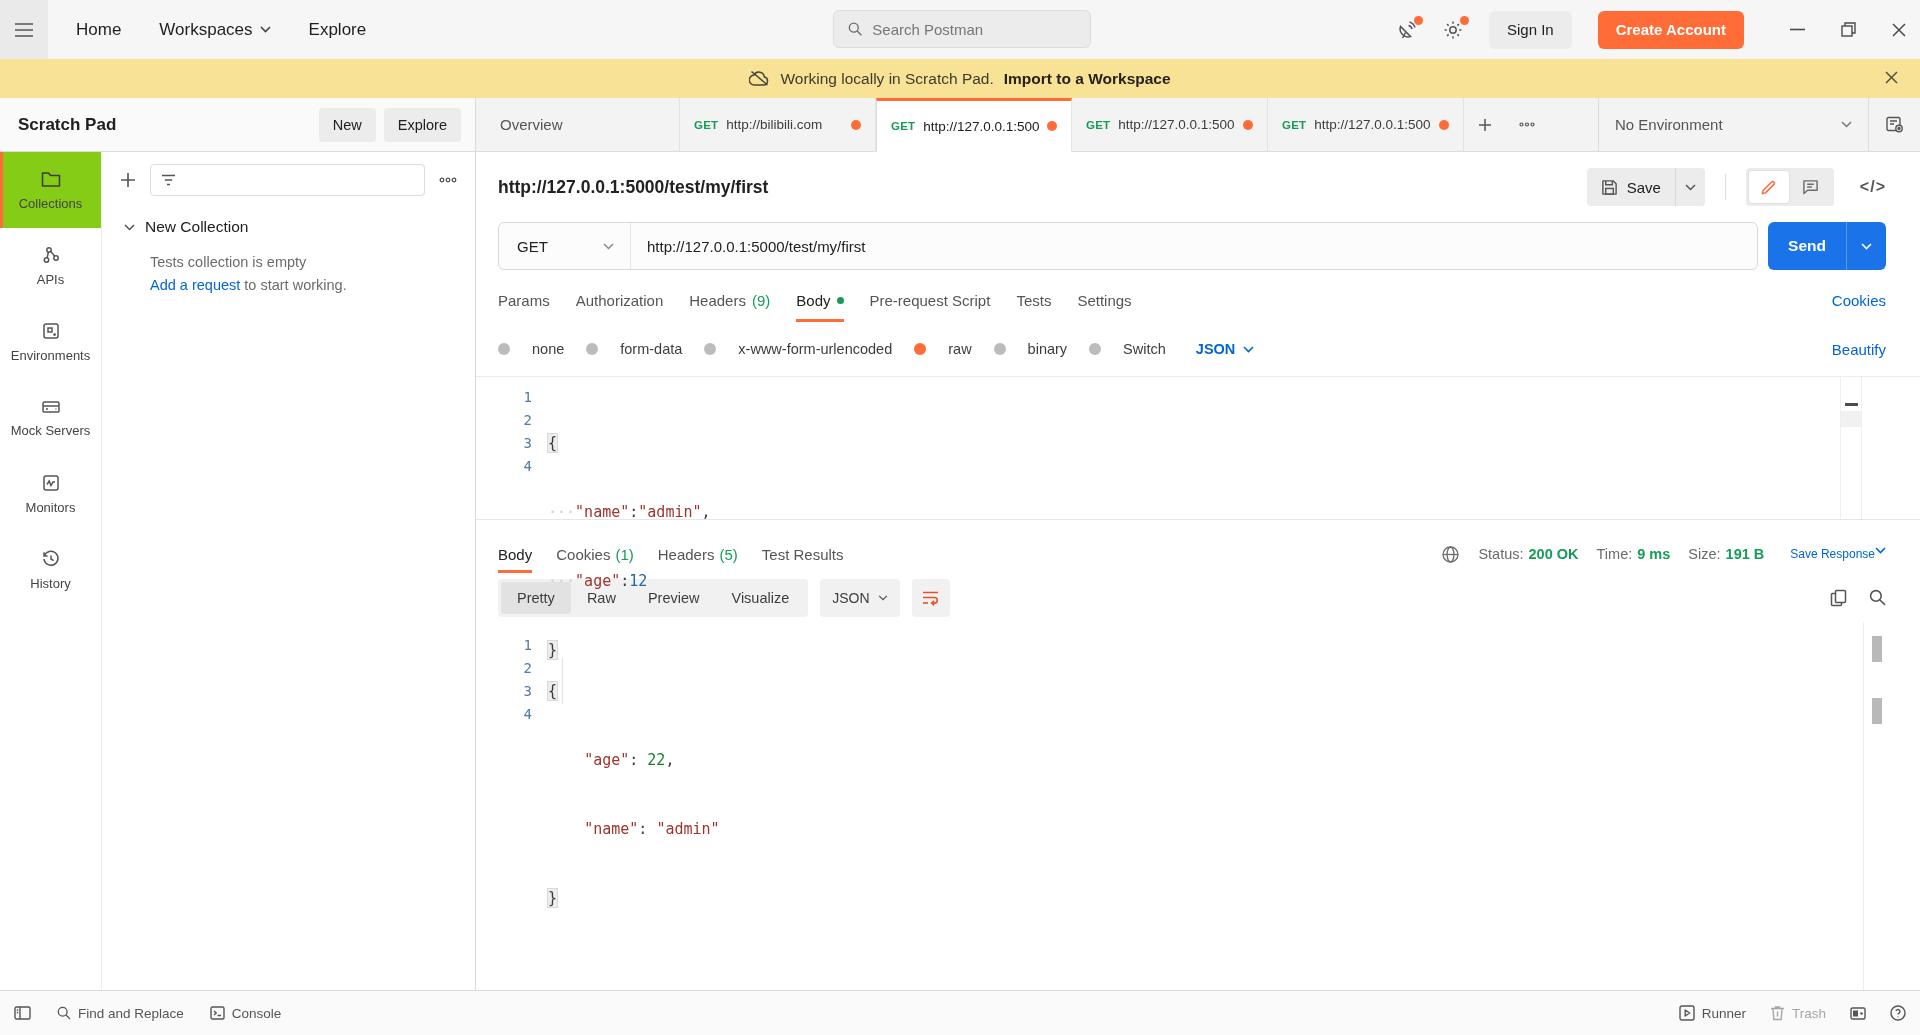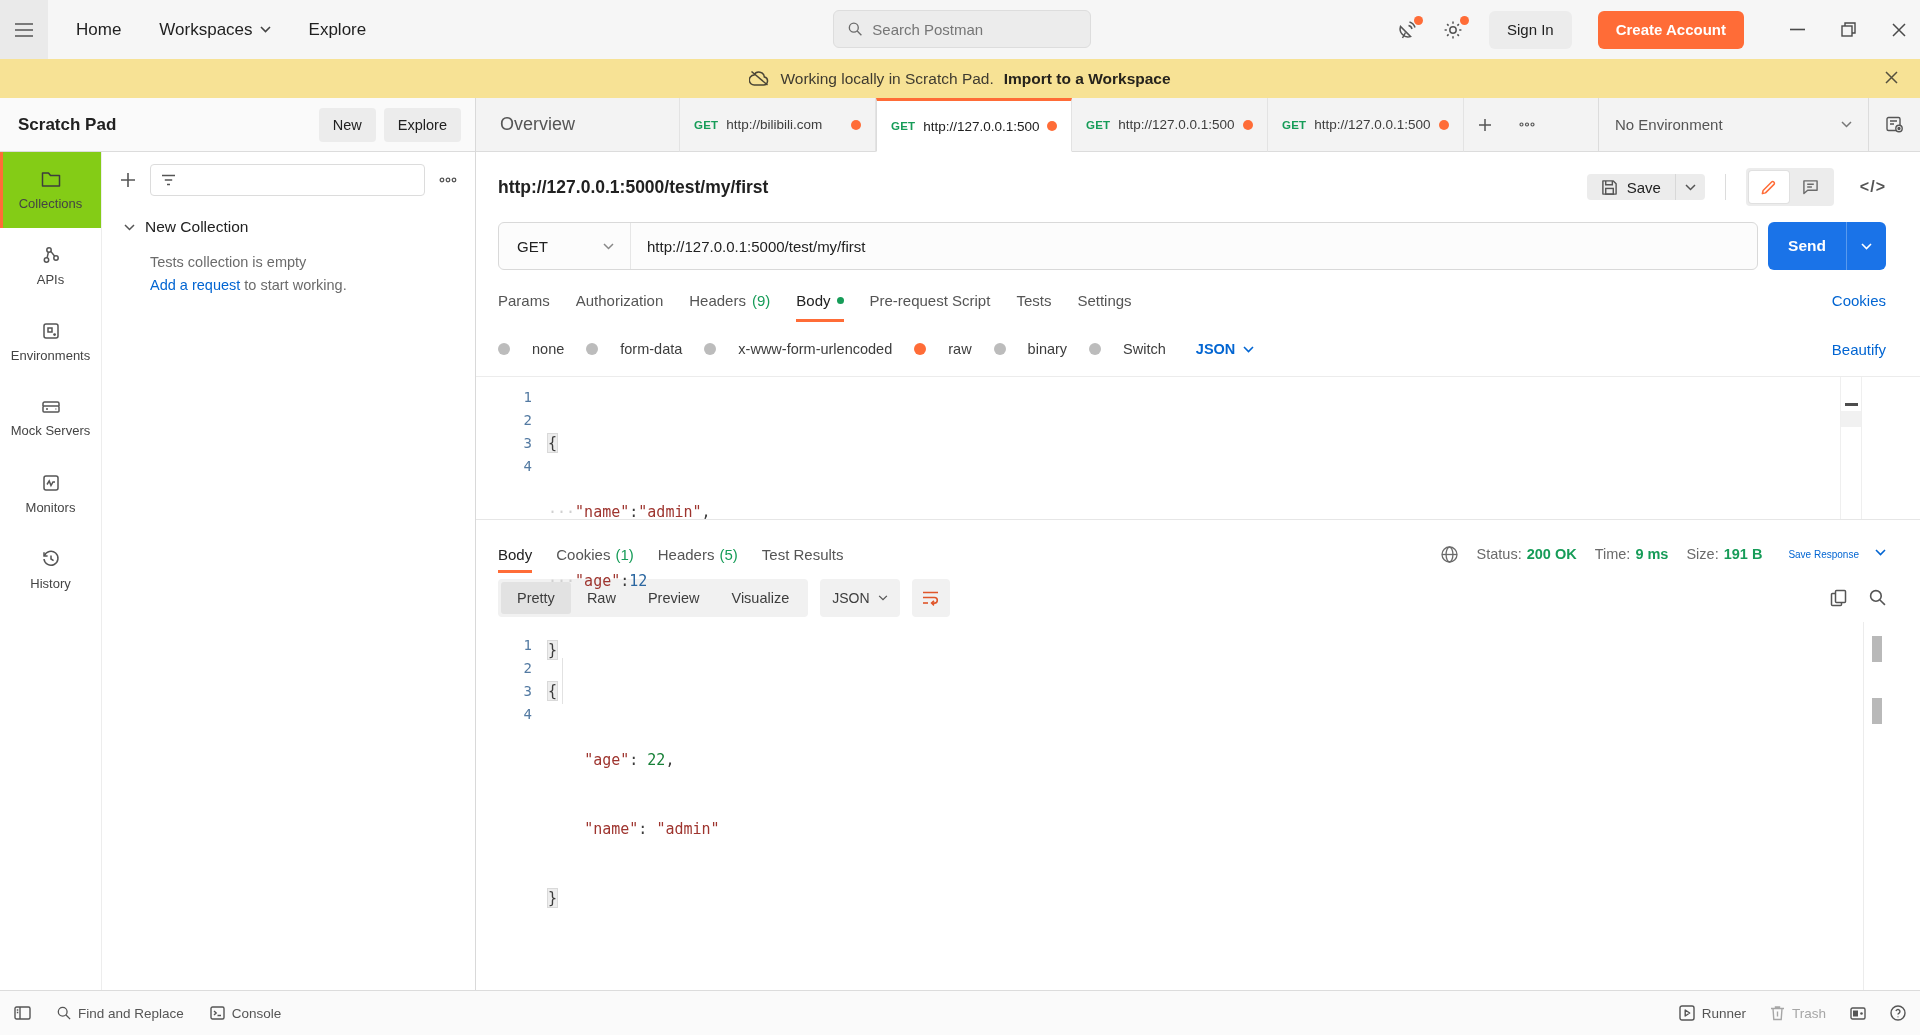--- a/index.html
+++ b/index.html
@@ -47,38 +47,38 @@
   .coll-row{display:flex;align-items:center;gap:10px;margin:22px 0 0 4px;font-size:15.5px;color:#212121}
   .empty-1{margin:18px 0 0 30px;font-size:14.5px;color:#6b6b6b}
   .empty-2{margin:7px 0 0 30px;font-size:14.5px;color:#6b6b6b}
   .link{color:#0265d2}
 
   
   .workspace{flex:1;display:flex;flex-direction:column;min-width:0;background:#fff}
   .tabbar{height:54px;background:#f3f3f3;display:flex;align-items:stretch;flex:none}
   .tabbar>*{border-bottom:1px solid #dcdcdc}
   .tab{display:flex;align-items:center;border-right:1px solid #e3e3e3;padding:0 14px;gap:8px;min-width:0}
-  .tab.overview{width:204px;color:#555;font-size:18px;padding-left:24px}
+  .tab.overview{width:204px;color:#555;font-size:15px;padding-left:24px}
   .tab.req{width:196px}
   .tab .m{font-size:11.5px;font-weight:700;color:#169c58;letter-spacing:.2px;flex:none}
   .tab .u{font-size:13.5px;color:#3d3d3d;overflow:hidden;white-space:nowrap;flex:1}
   .tab .dot2{width:10px;height:10px;border-radius:50%;background:#ff6c37;flex:none}
   .tab.active{background:#fff;border-top:3px solid #ff6c37;border-left:1px solid #dcdcdc;border-bottom-color:#fff}
   .tab.active .u{color:#212121}
   .tab-btn{width:42px;display:flex;align-items:center;justify-content:center;color:#555}
   .tab-fill{flex:1}
   .envzone{display:flex;align-items:stretch;border-left:1px solid #dcdcdc;width:322px;flex:none}
   .env-select{flex:1;display:flex;align-items:center;padding:0 16px;font-size:15px;color:#555}
   .env-select span{margin-right:auto}
   .env-icon{width:52px;border-left:1px solid #dcdcdc;display:flex;align-items:center;justify-content:center}
 
   .row{padding-left:22px;padding-right:34px}
   .req-title-row{height:70px;display:flex;align-items:center;flex:none}
   .req-title{font-size:17.5px;font-weight:700;margin-right:auto}
-  .save-split{display:flex;align-items:center;background:#ececec;border-radius:4px;height:26px}
+  .save-split{display:flex;align-items:center;background:#ececec;border-radius:4px;height:38px}
   .save-main{display:flex;align-items:center;gap:9px;padding:0 14px;font-size:15px;height:100%}
   .save-arrow{width:30px;height:100%;display:flex;align-items:center;justify-content:center;border-left:1px solid #d8d8d8}
   .vdiv{width:1px;height:26px;background:#dcdcdc;margin:0 20px}
   .seg2{display:flex;background:#ececec;border-radius:4px;padding:3px;gap:2px}
   .seg2 .sg{width:40px;height:32px;border-radius:3px;display:flex;align-items:center;justify-content:center}
   .seg2 .sg.active{background:#fff;box-shadow:0 0 0 1px #e0e0e0}
   .code-ico{margin-left:26px;font-size:16px;color:#555;font-weight:700;letter-spacing:1px}
 
   .url-row{height:56px;display:flex;align-items:center;gap:10px;flex:none;padding-bottom:8px}
   .url-box{flex:1;height:48px;border:1px solid #d9d9d9;border-radius:6px;background:#fcfcfc;display:flex;align-items:center}
@@ -118,21 +118,21 @@
   .mm-slider{position:absolute;left:0;top:34px;width:100%;height:16px;background:#f1f1f1}
 
   .resp-meta{height:38px;margin-top:15px;display:flex;align-items:center;gap:24px;font-size:15px;color:#555;flex:none}
   .resp-tab{position:relative;height:100%;display:flex;align-items:center;gap:5px}
   .resp-tab.active{color:#212121}
   .resp-tab.active::after{content:"";position:absolute;left:0;right:0;bottom:0;height:3px;background:#ff6c37}
   .meta-right{margin-left:auto;display:flex;align-items:center;gap:18px;font-size:14.5px}
   .kv{display:flex;gap:5px}
   .kv .k{color:#6b6b6b}
   .kv .v{color:#169c58;font-weight:600}
-  .save-resp{display:flex;gap:16px;color:#0265d2;font-size:10px;margin-left:8px}
+  .save-resp{display:flex;gap:0;color:#0265d2;font-size:12px;margin-left:8px}
 
   .resp-toolbar{height:49px;display:flex;align-items:center;gap:12px;flex:none}
   .seg{display:flex;background:#f1f1f1;border-radius:4px;padding:3px}
   .seg .s{padding:0 16px;height:32px;display:flex;align-items:center;border-radius:3px;font-size:14.5px;color:#3d3d3d}
   .seg .s.active{background:#e2e2e2}
   .lang2{height:38px;background:#f1f1f1;border-radius:4px;display:flex;align-items:center;gap:8px;padding:0 12px;font-size:14px;color:#3d3d3d}
   .sqbtn{width:38px;height:38px;background:#f1f1f1;border-radius:4px;display:flex;align-items:center;justify-content:center}
   .tool-right{margin-left:auto;display:flex;gap:22px;align-items:center}
 
   .resp-editor{flex:1;padding-top:12px;border-top:none}

